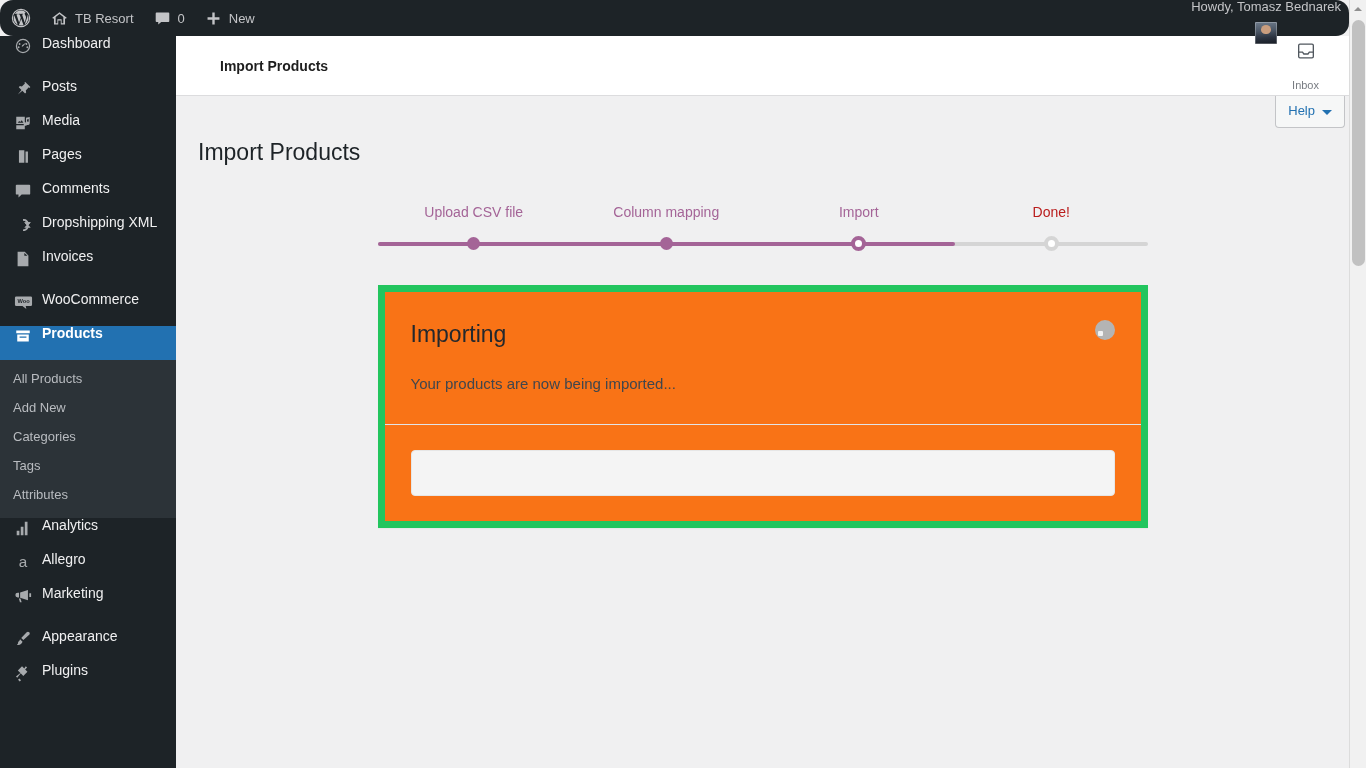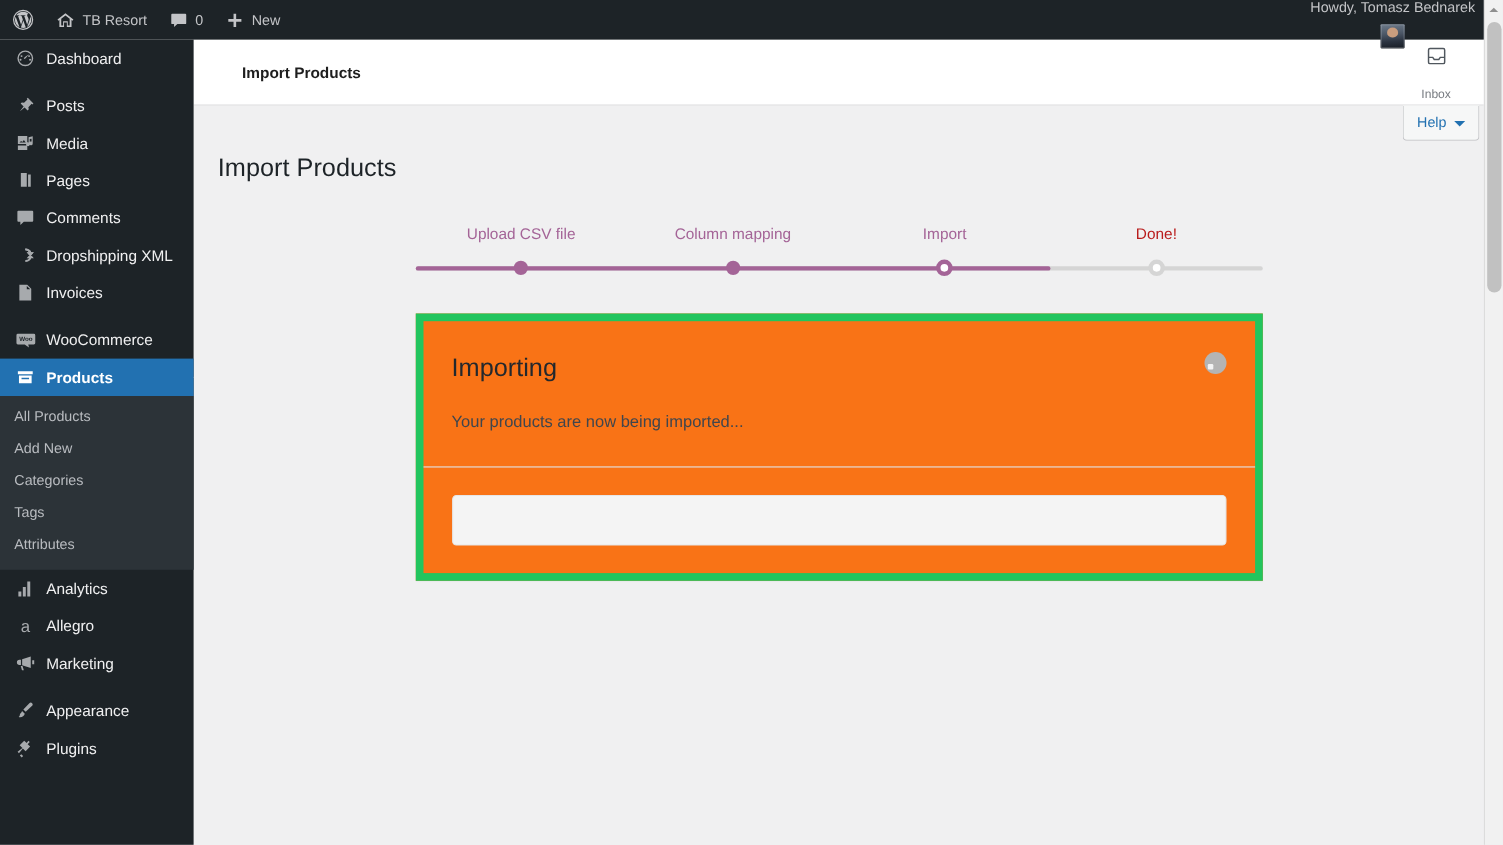--- a/index.html
+++ b/index.html
@@ -11,20 +11,21 @@
   }
 
   
   #adminbar {
     position: absolute; top: 0; left: 0;
     width: 1349px; height: 36px;
     background: #1d2327;
     display: flex; align-items: center;
     color: #c3c4c7; font-size: 13px;
     z-index: 40;
+    border-radius: 13px;
   }
   .ab-item {
     display: flex; align-items: center; gap: 7px;
     height: 36px; padding: 0 10px;
     color: #c3c4c7; white-space: nowrap;
   }
   .ab-item.wplogo { padding: 0 10px 0 11px; }
   .ab-label { font-size: 13px; line-height: 1; }
   .ab-right { margin-left: auto; display: flex; align-items: center; }
   .ab-right .ab-item { padding-right: 8px; gap: 9px; flex-direction: column; }
@@ -46,21 +47,21 @@
   
   #adminmenu {
     position: absolute; top: 36px; left: 0;
     width: 176px; height: 732px;
     background: #1d2327;
     color: #f0f0f1;
     z-index: 30;
   }
   .menu-sep { height: 9px; }
   .menu-item {
-    display: flex; align-items: center;
+    display: flex; 
     height: 34px; padding-left: 13px;
     color: #f0f0f1; font-size: 14px; position: relative;
   }
   .menu-item .mi-icon {
     width: 20px; height: 20px; margin-right: 9px;
     display: flex; align-items: center; justify-content: center;
     color: #a7aaad; flex: none;
   }
   .menu-item .mi-label { line-height: 1; }
   .menu-item.current {

